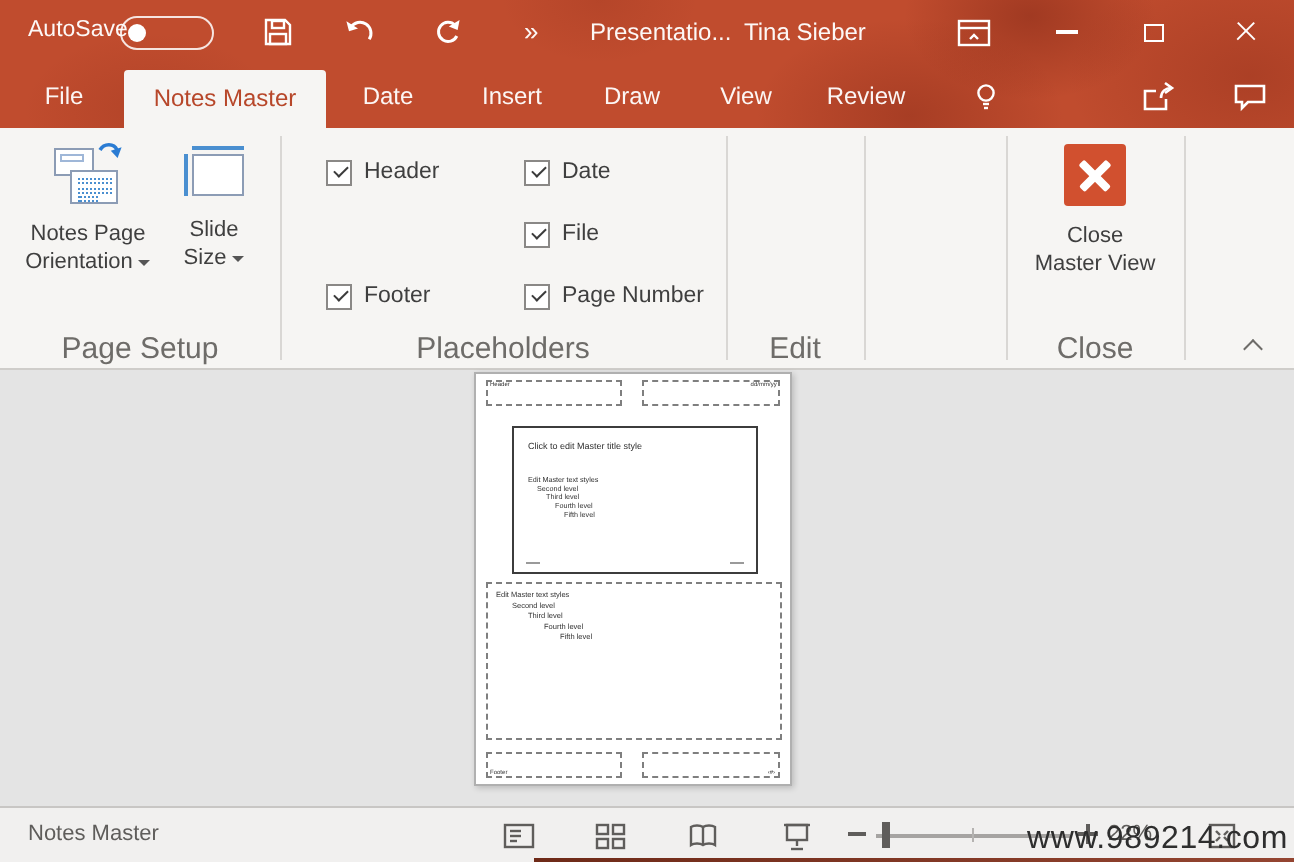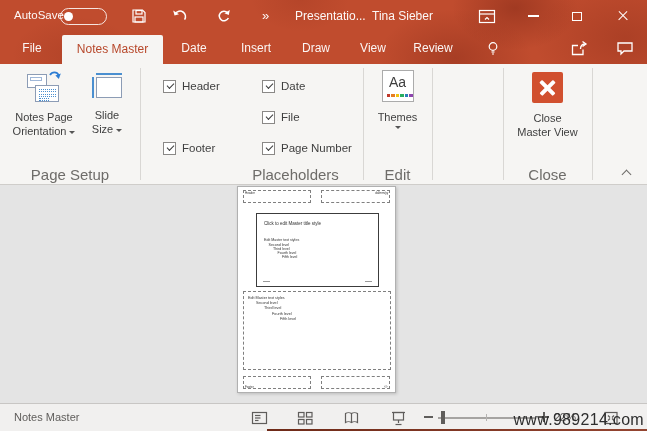--- a/index.html
+++ b/index.html
@@ -269,37 +269,22 @@
         </span>
       <span class="chk-label">File</span>
     </div>
     <div class="chk-row" style="left:262px; top:77px;">
       <span class="checkbox">
           <span class="mark"></span>
         </span>
       <span class="chk-label">Page Number</span>
     </div>
     <div class="sep" style="left:363px;"></div>
-    <div class="grp-label" style="left:140px; width:223px;margin-left:44px;">Placeholders</div>
-
-    <div class="big-btn" style="left:363px; top:2px; width:69px;">
-      <div class="themes-icon">
-        <div class="themes-aa">Aa</div>
-        <div class="theme-dots">
-          <i style="background:#c0392b;"></i>
-            <i style="background:#e67e22;"></i>
-            <i style="background:#f1c40f;"></i>
-          <i style="background:#27ae60;"></i>
-            <i style="background:#2980b9;"></i>
-            <i style="background:#8e44ad;"></i>
-        </div>
-      </div>
-      <div><span>Themes</span></div>
-      <span class="drop-arrow below"></span>
-    </div>
+    <div class="grp-label" style="left:140px; width:223px;">Placeholders</div>
+
     <div class="sep" style="left:432px;"></div>
     <div class="grp-label" style="left:363px; width:69px;">Edit Theme</div>
 
     <div class="sep" style="left:503px;"></div>
 
     <div class="big-btn" style="left:503px; top:4px; width:89px;">
       <div class="cmv-icon">
           <i></i>
           <i></i>
         </div>

